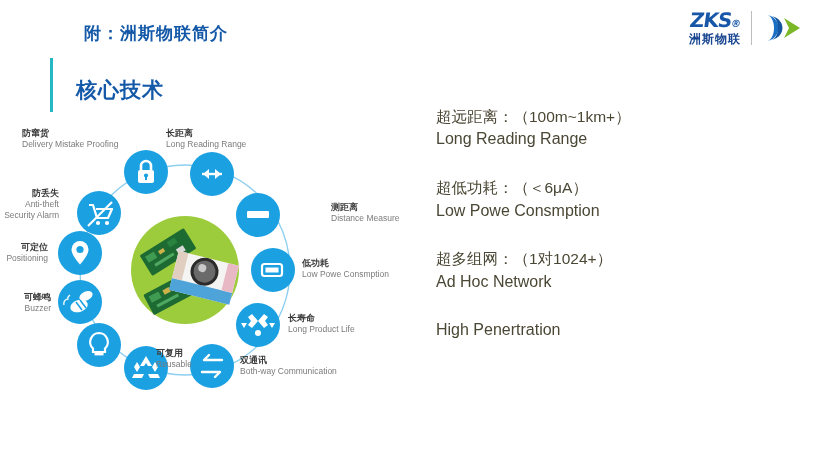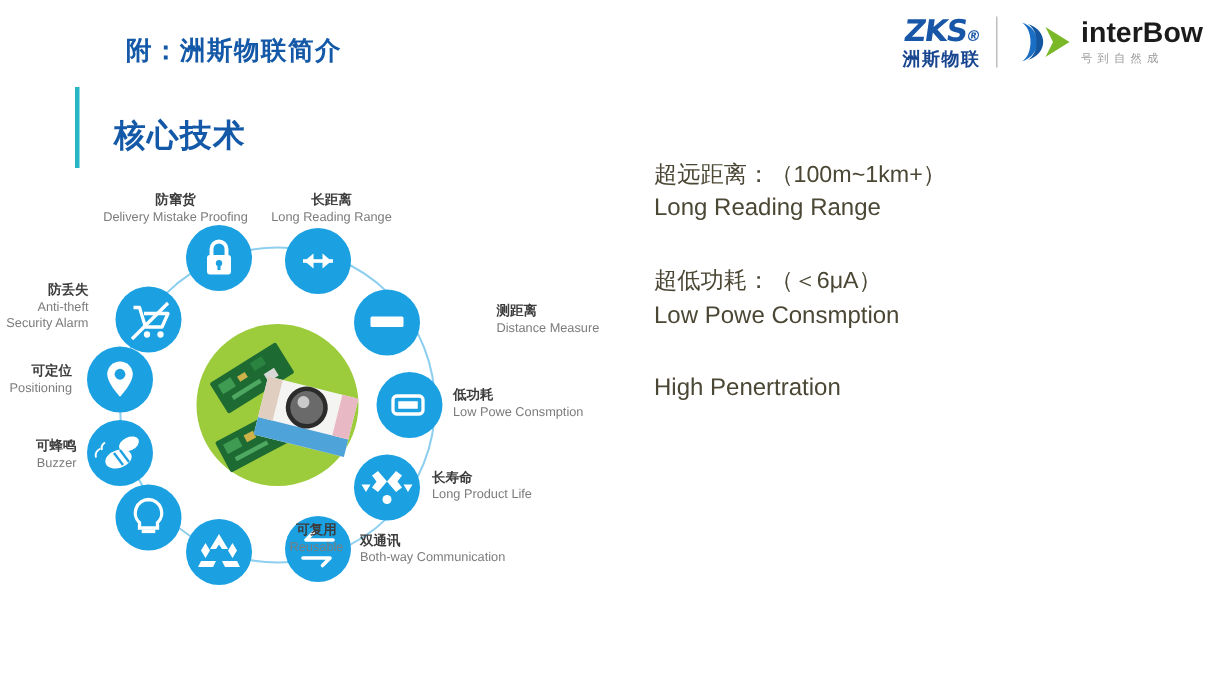--- a/index.html
+++ b/index.html
@@ -59,58 +59,58 @@
   .f-sub { font-size: 16px; line-height: 1.35; color: #4b4735; white-space: nowrap; }
 
   
   .diagram { position: absolute; left: 0px; top: 120px; width: 420px; height: 300px; }
   .diagram svg { display: block; }
   .lbl { position: absolute; }
   .lbl .cn { font-size: 9px; font-weight: bold; color: #3d3d3d; line-height: 1.25; white-space: nowrap; }
   .lbl .en { font-size: 8.5px; color: #7b7b7b; line-height: 1.25; white-space: nowrap; }
   .lbl.right { text-align: left; }
   .lbl.left { text-align: right; }
-  .lbl.center { text-align: center; }
+  .lbl.center { text-align: left; }
 </style>
 </head>
 <body>
 
 <div class="slide">
 
   <div class="logo-area">
     <div class="zks-block">
       <div class="zks-word"><span>ZKS</span><span class="dot">®</span></div>
       <div class="zks-cn">洲斯物联</div>
     </div>
     <div class="logo-divider"></div>
     <div class="ib-block">
       <svg class="ib-mark" viewBox="0 0 40 30">
         <path d="M6 2 C20 6 20 24 6 28 C14 24 14 6 6 2 Z" fill="#1a6fc4"></path>
         <path d="M10 3 C24 7 24 23 10 27 C18 23 18 7 10 3 Z" fill="#1457a0"></path>
         <path d="M22 5 L38 15 L22 25 L27 15 Z" fill="#7ab828"></path>
       </svg>
-      <div class="ib-text">
-        <div class="ib-name"><i>inter</i><i>Bow</i></div>
-        <div class="ib-sub">号到自然成</div>
-      </div>
     </div>
   </div>
 
   <div class="slide-title">附：洲斯物联简介</div>
   <div class="accent-bar"></div>
   <div class="section-title">核心技术</div>
 
   <div class="features">
     <div class="feature">
       <div class="f-head"><b>超远距离：</b><span class="val">（100m~1km+）</span></div>
       <div class="f-sub">Long Reading Range</div>
     </div>
     <div class="feature">
       <div class="f-head"><b>超低功耗：</b><span class="val">（＜6μA）</span></div>
       <div class="f-sub">Low Powe Consmption</div>
+    </div>
+    <div class="feature">
+      <div class="f-head"><b>超多组网：</b><span class="val">（1对1024+）</span></div>
+      <div class="f-sub">Ad Hoc Network</div>
     </div>
     <div class="feature">
       <div class="f-sub">High Penertration</div>
     </div>
   </div>
 
   <div class="diagram">
     <svg width="420" height="300" viewBox="0 0 420 300">
 
       <circle cx="185" cy="150" r="105" fill="none" stroke="#8ecff0" stroke-width="1.4"></circle>

